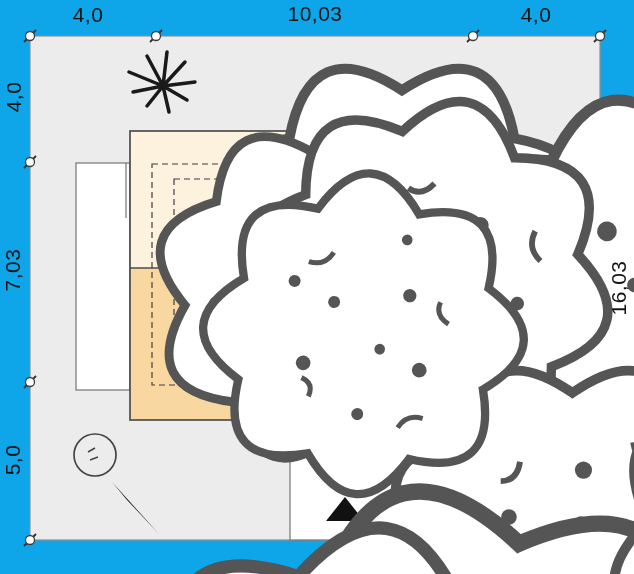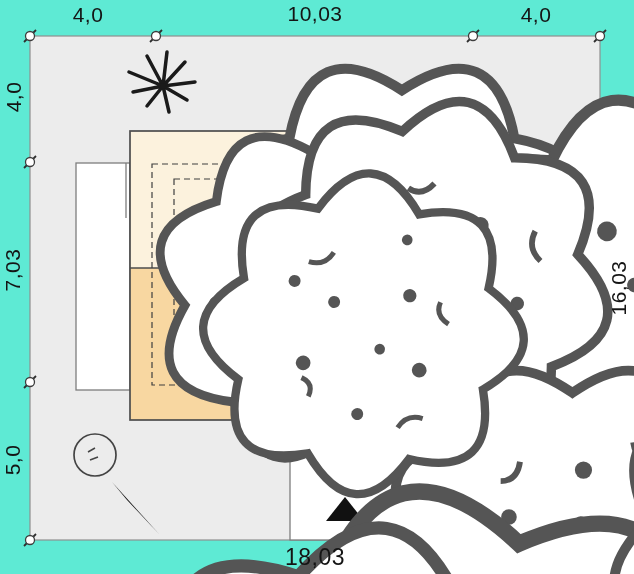--- a/index.html
+++ b/index.html
@@ -1,20 +1,20 @@
 <!DOCTYPE html>
 <html><head>
 <meta charset="utf-8">
 <title>Site Plan</title>
 <style>
   html,body{margin:0;padding:0;background:#fff;}
   .canvas{
     position:relative;
     width:634px;height:574px;
-    background:#5eead4;
+    background:#0ea5e9;
     font-family:"Liberation Sans", sans-serif;
     overflow:hidden;
   }
   .canvas svg{position:absolute;left:0;top:0;}
   .dim{
     position:absolute;
     transform:translate(-50%,-50%);
     font-size:21px;
     color:#141414;
     letter-spacing:0.5px;
@@ -134,14 +134,13 @@
   <div class="dim" style="left:88px; top:15px;">4,0</div>
   <div class="dim" style="left:315px; top:14px;text-align:center;">10,03</div>
   <div class="dim" style="left:536px; top:15px;">4,0</div>
 
   <div class="dim v" style="left:14px; top:97px;">4,0</div>
   <div class="dim v" style="left:13px; top:270px;">7,03</div>
   <div class="dim v" style="left:13px; top:460px;">5,0</div>
 
   <div class="dim v" style="left:619px; top:288px;">16,03</div>
 
-  <div class="dim big" style="left:315px; top:557px;">18,03</div>
 </div>
 
 </body></html>

